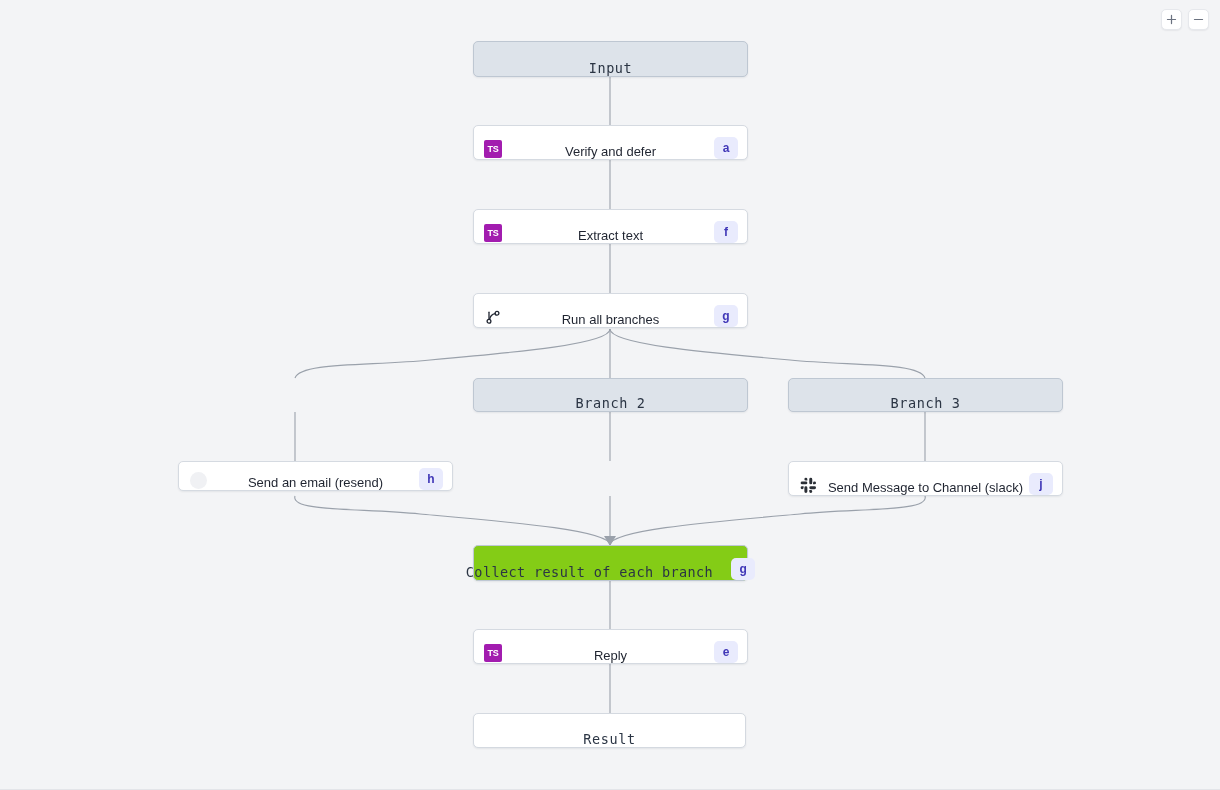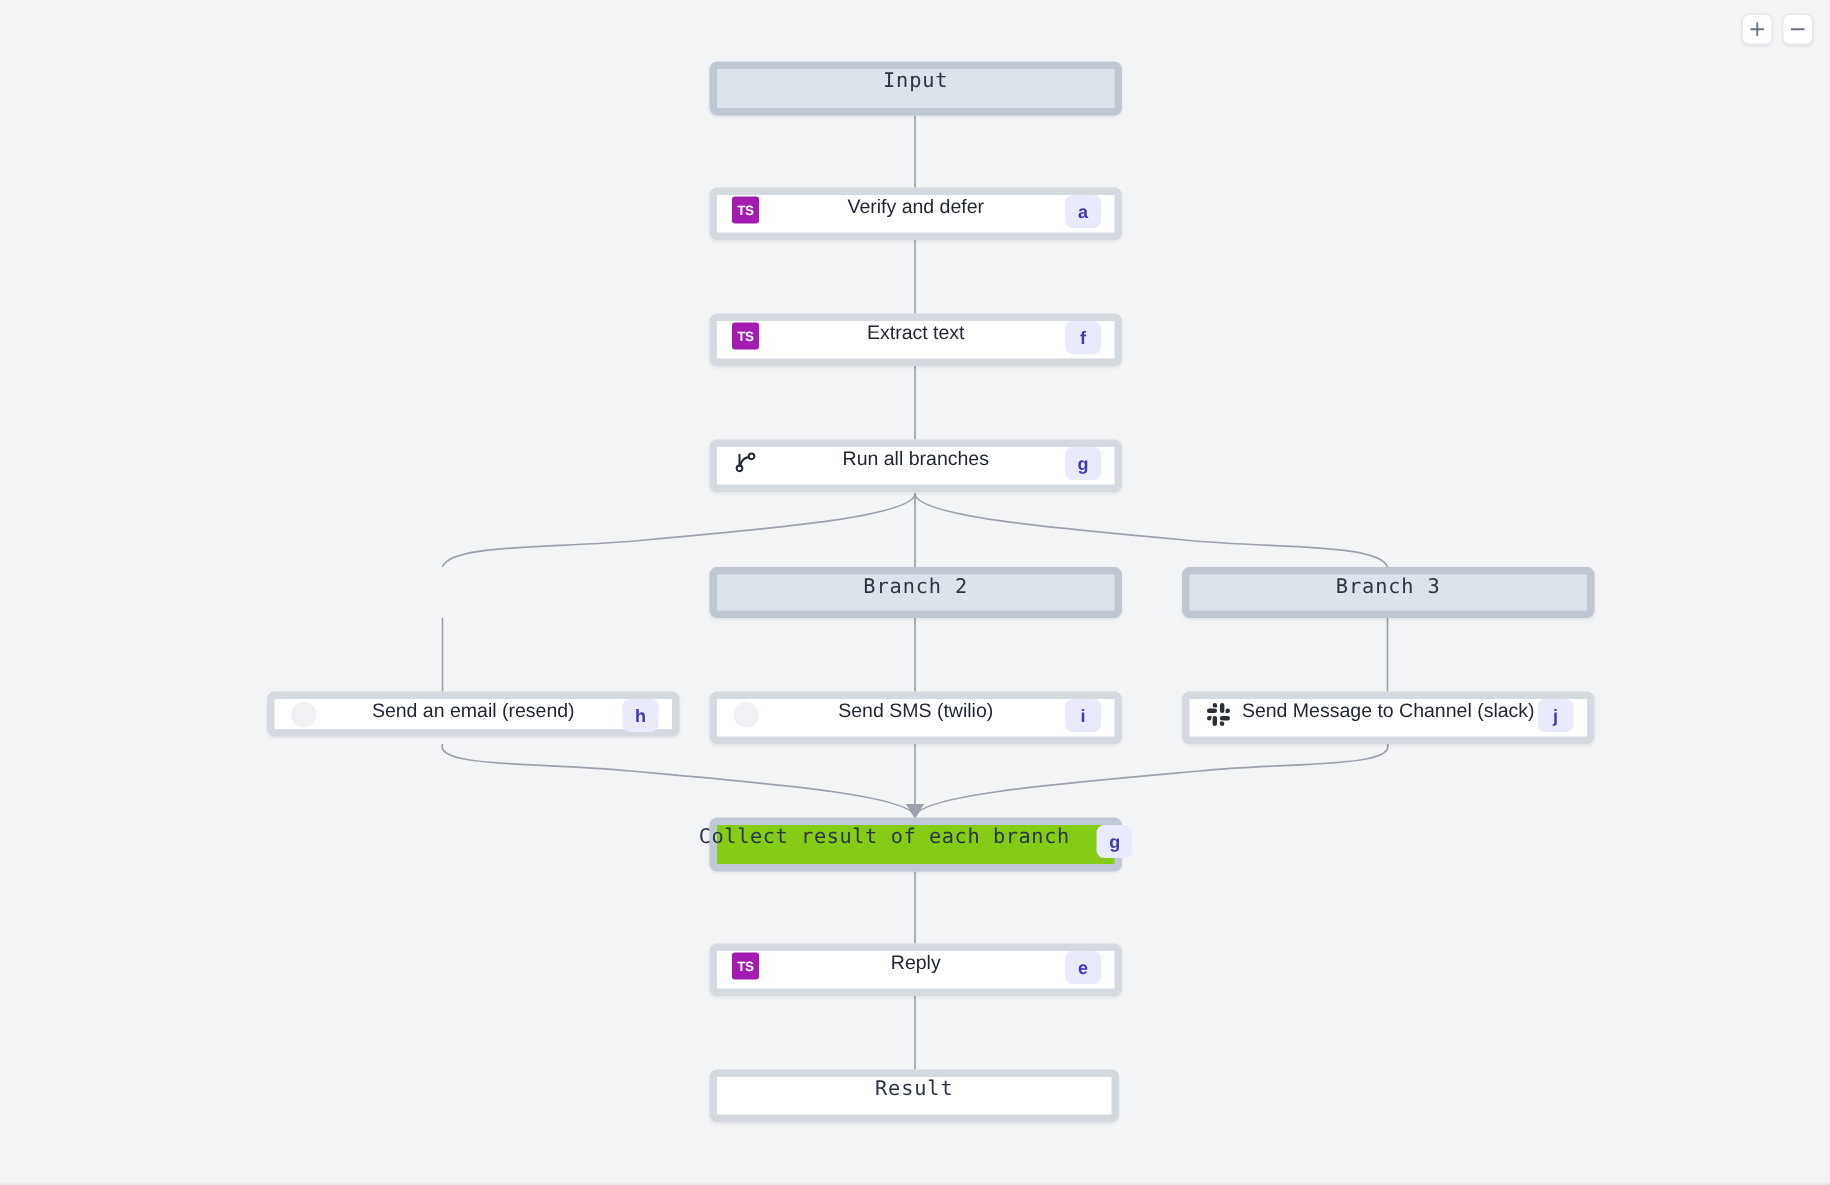--- a/index.html
+++ b/index.html
@@ -39,23 +39,23 @@
     stroke-width: 1.1;
   }
   .edge-arrow {
     fill: #9aa1ab;
   }
 
   
   .node {
     position: absolute;
     display: flex;
-    align-items: flex-start;
+    align-items: flex-end;
     border-radius: 5px;
-    border: 5px solid #7f1d1d;
+    border: 1px solid #7f1d1d;
     box-shadow: 0 1px 2px rgba(16,24,40,0.07);
     box-sizing: border-box;
   }
 
   
   .node.boundary {
     background: #dde3ea;
     border-color: #bec7d2;
     justify-content: center;
   }
@@ -250,27 +250,20 @@
   </div>
 
   <div class="node step" style="left:158px; top:461px; width:275px; height:30px;margin-left:20px;">
     <span class="node-icon">
       <span class="icon-placeholder"></span>
     </span>
     <span class="node-title">Send an email (resend)</span>
     <span class="badge">h</span>
   </div>
 
-  <div class="node step" style="left:473px; top:461px; width:275px; height:35px;">
-    <span class="node-icon">
-      <span class="icon-placeholder"></span>
-    </span>
-    <span class="node-title">Send SMS (twilio)</span>
-    <span class="badge">i</span>
-  </div>
 
   <div class="node step" style="left:788px; top:461px; width:275px; height:35px;">
     <span class="node-icon">
       <svg width="17" height="17" viewBox="0 0 24 24">
         <g fill="#2b2f36">
           <path d="M5.1 15.2a2.1 2.1 0 1 1-2.1-2.1h2.1v2.1zm1.1 0a2.1 2.1 0 0 1 4.2 0v5.3a2.1 2.1 0 0 1-4.2 0v-5.3z"></path>
           <path d="M8.3 5.1a2.1 2.1 0 1 1 2.1-2.1v2.1H8.3zm0 1.1a2.1 2.1 0 0 1 0 4.2H3a2.1 2.1 0 0 1 0-4.2h5.3z"></path>
           <path d="M18.4 8.3a2.1 2.1 0 1 1 2.1 2.1h-2.1V8.3zm-1.1 0a2.1 2.1 0 0 1-4.2 0V3a2.1 2.1 0 0 1 4.2 0v5.3z"></path>
           <path d="M15.2 18.4a2.1 2.1 0 1 1-2.1 2.1v-2.1h2.1zm0-1.1a2.1 2.1 0 0 1 0-4.2h5.3a2.1 2.1 0 0 1 0 4.2h-5.3z"></path>
         </g>

